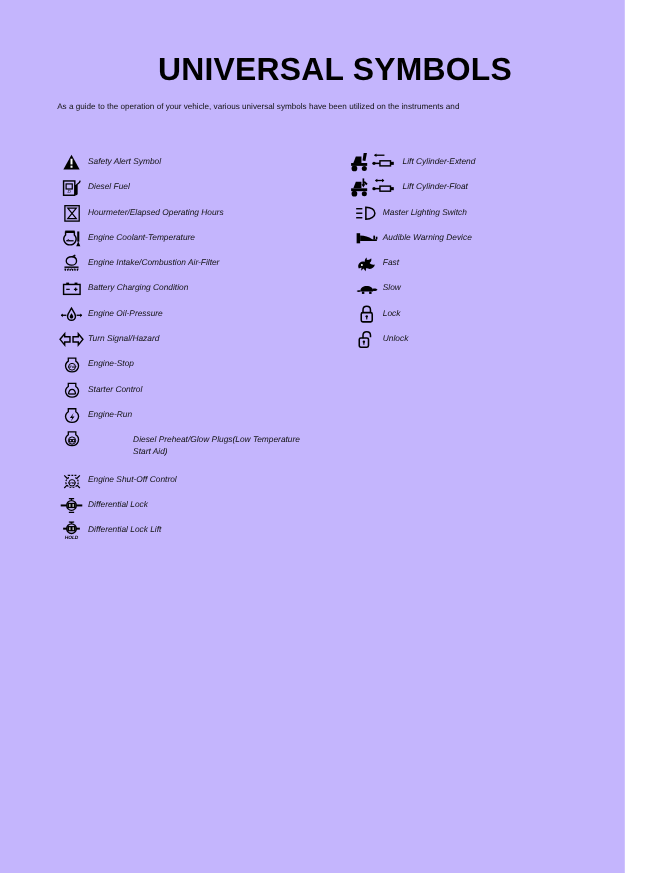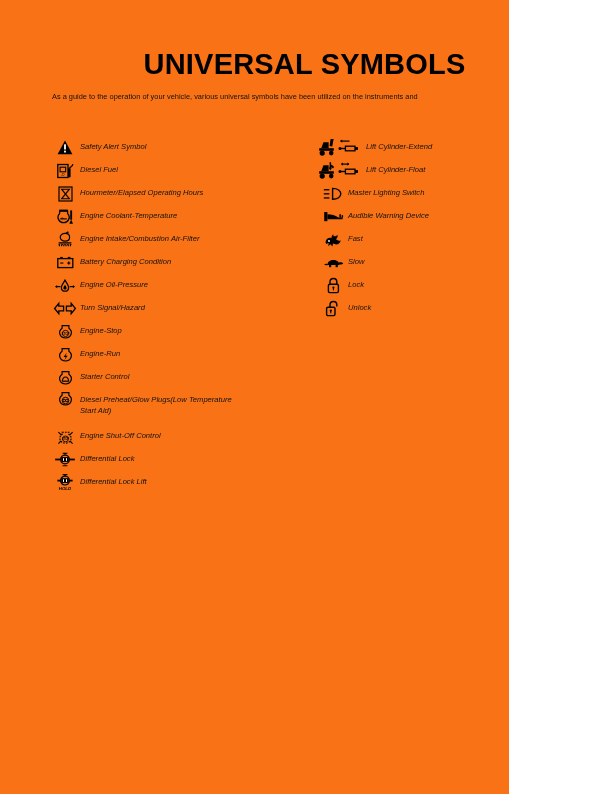--- a/index.html
+++ b/index.html
@@ -11,23 +11,23 @@
     width: 609px;
     height: 794px;
     position: relative;
     font-family: "Liberation Sans", sans-serif;
     color: #000000;
     overflow: hidden;
   }
   .page {
     position: absolute;
     left: 0; top: 0;
-    width: 509px;
+    width: 568px;
     height: 794px;
-    background: #f97316;
+    background: #c4b5fd;
   }
   .title {
     position: absolute;
     left: 0;
     top: 48px;
     width: 609px;
     text-align: center;
     font-size: 29px;
     font-weight: bold;
     letter-spacing: 0.2px;
@@ -75,21 +75,21 @@
     align-items: center;
     justify-content: flex-start;
   }
   .label {
     font-size: 7.6px;
     line-height: 10.5px;
     padding-top: 6px;
     color: #111;
     white-space: pre-line;
   }
-  .row-tall { min-height: 34px; }
+  .row-tall { min-height: 34px; gap: 41px; }
   .row-tall .icon-cell { height: 34px; align-items: flex-start; padding-top: 2px; }
 
   svg { display: block; overflow: visible; }
 </style>
 </head>
 <body>
 
 <div class="page">
 
   <div class="title">UNIVERSAL SYMBOLS</div>
@@ -219,37 +219,37 @@
       </div>
       <div class="label">Engine-Stop</div>
     </div>
 
     <div class="row">
       <div class="icon-cell">
         <svg width="17" height="16" viewBox="0 0 17 16">
           <path d="M5.1 1.6 L11.9 1.6 L11.9 4.3 C14.1 5.9 14.9 8 14.1 10.3
                    C13.3 12.6 11 14 8.5 14 C6 14 3.7 12.6 2.9 10.3
                    C2.1 8 2.9 5.9 5.1 4.3 Z" fill="none" stroke="#000" stroke-width="1.2"></path>
-          <path d="M9.9 5.4 L6.6 9.9 L8.7 9.9 L7.4 13.2 L10.7 8.7 L8.6 8.7 Z" fill="#000"></path>
-        </svg>
-      </div>
-      <div class="label">Engine-Run</div>
+          <path d="M5.3 11.2 C5.6 8.4 6.9 7 8.5 7 C10.1 7 11.4 8.4 11.7 11.2" fill="none" stroke="#000" stroke-width="1.2"></path>
+          <path d="M5.3 11.2 L11.7 11.2" stroke="#000" stroke-width="1.2"></path>
+        </svg>
+      </div>
+      <div class="label">Starter Control</div>
     </div>
 
     <div class="row">
       <div class="icon-cell">
         <svg width="17" height="16" viewBox="0 0 17 16">
           <path d="M5.1 1.6 L11.9 1.6 L11.9 4.3 C14.1 5.9 14.9 8 14.1 10.3
                    C13.3 12.6 11 14 8.5 14 C6 14 3.7 12.6 2.9 10.3
                    C2.1 8 2.9 5.9 5.1 4.3 Z" fill="none" stroke="#000" stroke-width="1.2"></path>
-          <path d="M5.3 11.2 C5.6 8.4 6.9 7 8.5 7 C10.1 7 11.4 8.4 11.7 11.2" fill="none" stroke="#000" stroke-width="1.2"></path>
-          <path d="M5.3 11.2 L11.7 11.2" stroke="#000" stroke-width="1.2"></path>
-        </svg>
-      </div>
-      <div class="label">Starter Control</div>
+          <path d="M9.9 5.4 L6.6 9.9 L8.7 9.9 L7.4 13.2 L10.7 8.7 L8.6 8.7 Z" fill="#000"></path>
+        </svg>
+      </div>
+      <div class="label">Engine-Run</div>
     </div>
 
     <div class="row row-tall">
       <div class="icon-cell">
         <svg width="17" height="16" viewBox="0 0 17 16">
           <path d="M5.1 1.6 L11.9 1.6 L11.9 4.3 C14.1 5.9 14.9 8 14.1 10.3
                    C13.3 12.6 11 14 8.5 14 C6 14 3.7 12.6 2.9 10.3
                    C2.1 8 2.9 5.9 5.1 4.3 Z" fill="none" stroke="#000" stroke-width="1.2"></path>
           <circle cx="8.5" cy="9.5" r="3.3" fill="none" stroke="#000" stroke-width="0.9"></circle>
           <circle cx="7.2" cy="9.5" r="1.25" fill="none" stroke="#000" stroke-width="1"></circle>

